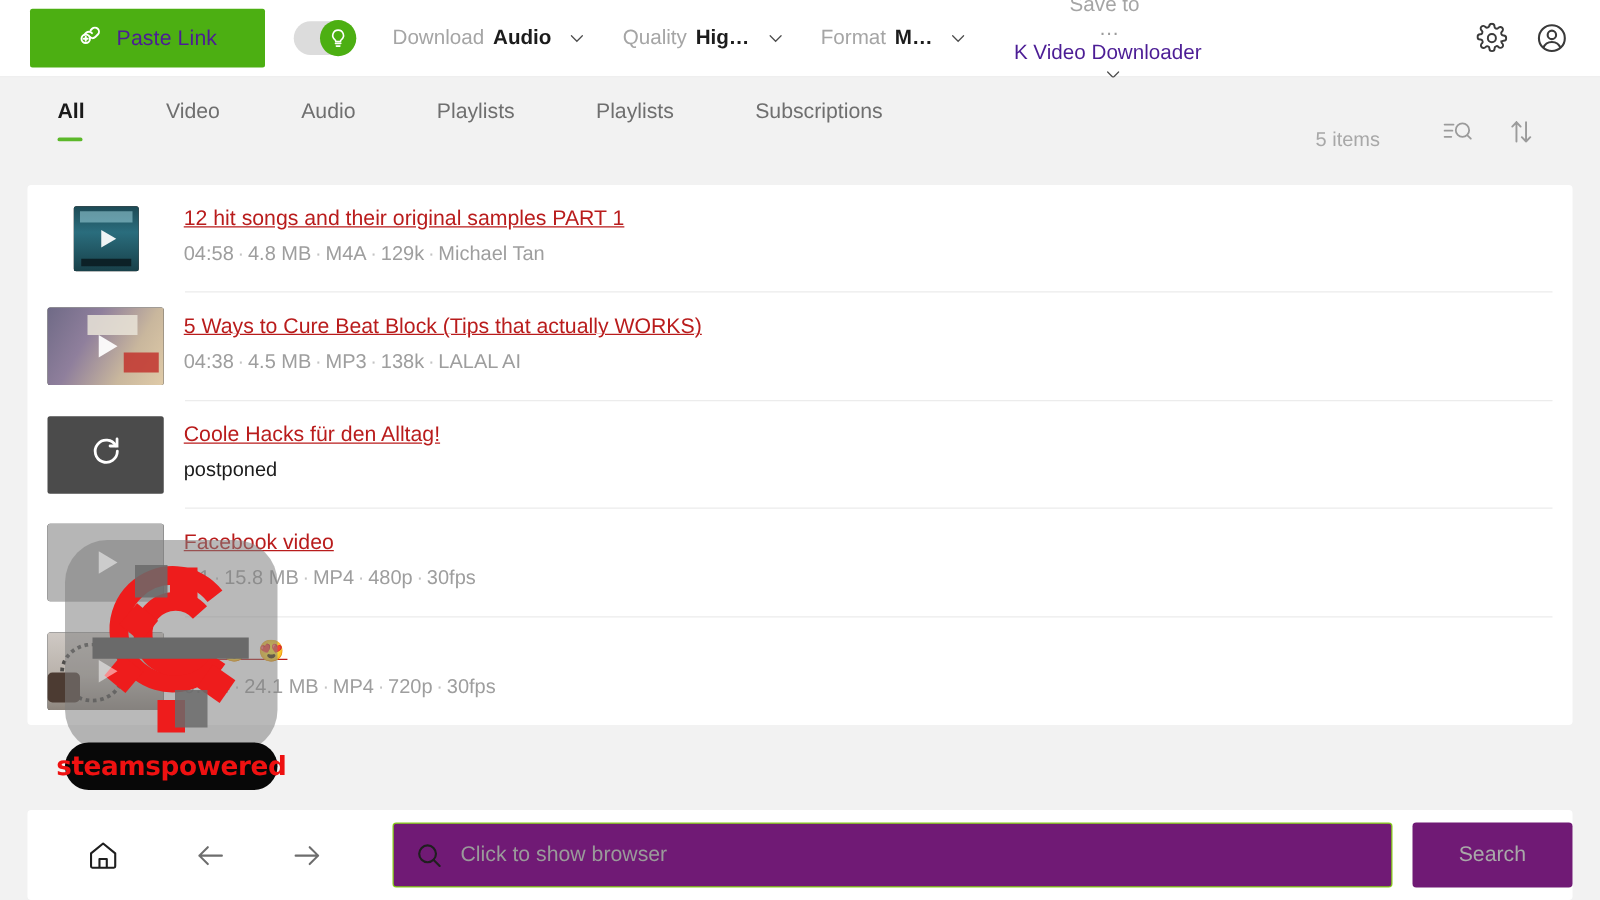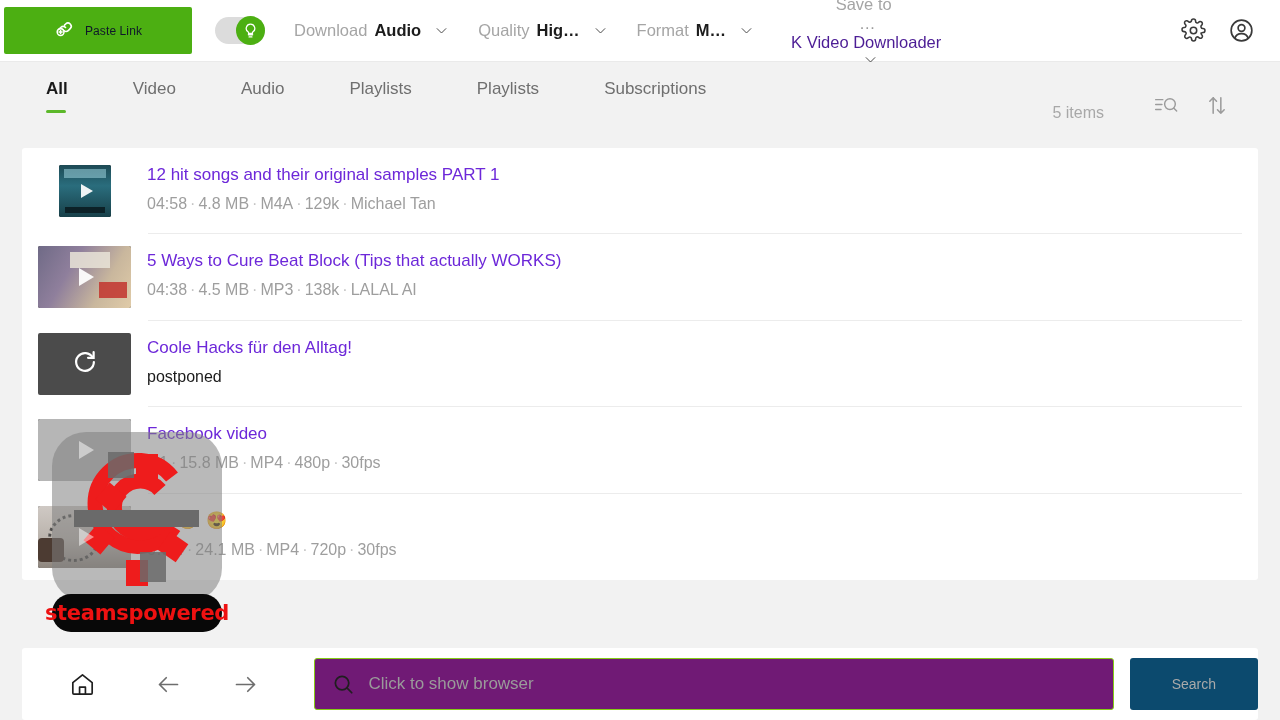--- a/index.html
+++ b/index.html
@@ -12,25 +12,25 @@
   #app { position: relative; width: 1280px; height: 720px; }
 
   
   .toolbar {
     position: absolute; left: 0; top: 0; width: 1280px; height: 62px;
     background: #ffffff;
     display: flex; align-items: center;
     border-bottom: 1px solid #eaeaea;
   }
   .paste-link-btn {
-    margin-left: 4px;
+    margin-left: 24px;
     width: 188px; height: 47px;
     background: #4caf12;
     border: none; border-radius: 2px;
-    color: #0f172a; font-size: 12px;
+    color: #4c1d95; font-size: 17px;
     display: flex; align-items: center; justify-content: center;
     gap: 9px; cursor: pointer;
     font-family: "Liberation Sans", sans-serif;
   }
   .paste-link-btn .lbl { letter-spacing: .1px; }
 
   .toggle-wrap { margin-left: 23px; display: flex; align-items: center; cursor: pointer; }
   .toggle {
     width: 50px; height: 27px; border-radius: 14px;
     background: #dcdcdc; position: relative;
@@ -113,21 +113,21 @@
   }
   .thumb .play.small {
     border-left-width: 12px; border-top-width: 7px; border-bottom-width: 7px;
   }
   .thumb-img { position: absolute; inset: 0; }
 
   .thumb.retry { background: #4b4b4b; }
 
   .row-text { margin-left: 16px; padding-top: 16px; min-width: 0; }
   .row-title {
-    font-size: 17px; color: #6d28d9; line-height: 21px; white-space: nowrap;
+    font-size: 17px; color: #b91c1c; line-height: 21px; white-space: nowrap; text-decoration: underline;
   }
   .row-meta {
     font-size: 16px; color: #9e9e9e; margin-top: 9px; line-height: 20px;
     white-space: nowrap;
   }
   .row-meta .sep { color: #c4c4c4; padding: 0 3px; }
   .row-meta.sub-dark { color: #1b1b1b; }
   .emoji { font-size: 17px; letter-spacing: 2px; }
 
   
@@ -164,22 +164,22 @@
   .nav-fwd  { margin-left: 36px; }
   .searchbox {
     margin-left: 48px; width: 848px; height: 52px;
     border: 1px solid #84cc16; border-radius: 3px; background: #701a75;
     display: flex; align-items: center; cursor: text;
   }
   .searchbox .mag { margin-left: 17px; display:flex; }
   .searchbox .ph { margin-left: 13px; color: #9a9a9a; font-size: 17px; }
   .search-btn {
     margin-left: 16px; width: 136px; height: 52px;
-    background: #0c4a6e; border: none; border-radius: 3px;
-    color: #a9a9a9; font-size: 14px; cursor: default;
+    background: #701a75; border: none; border-radius: 3px;
+    color: #a9a9a9; font-size: 17px; cursor: default;
     font-family: "Liberation Sans", sans-serif;
   }
 
   
   .overlay {
     position: absolute; left: 52px; top: 432px;
     width: 170px; height: 200px; pointer-events: none;
   }
   .overlay .sq {
     position: absolute; left: 0; top: 0; width: 170px; height: 170px;

